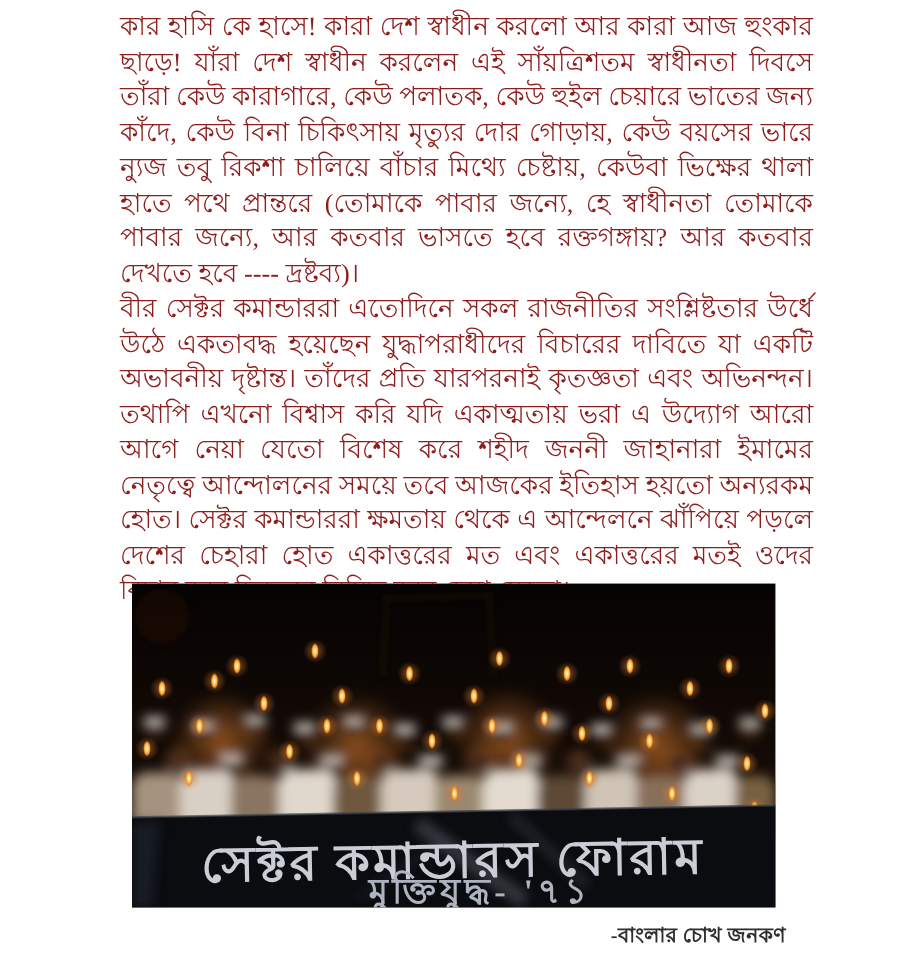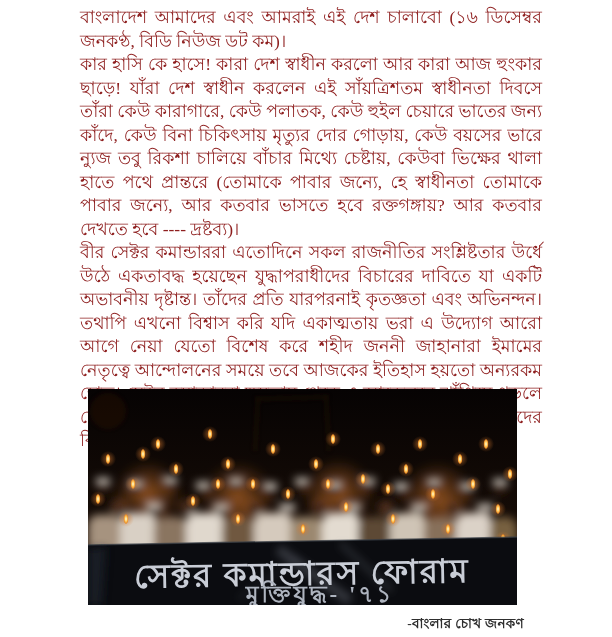--- a/index.html
+++ b/index.html
@@ -35,21 +35,20 @@
     color: #2e2e2e;
     font-size: 13.5px;
     font-weight: bold;
     letter-spacing: 0.3px;
   }
 </style>
 </head>
 <body>
 
 <div class="article">
-  <p>বাংলাদেশ আমাদের এবং আমরাই এই দেশ চালাবো (১৬ ডিসেম্বর জনকণ্ঠ, বিডি নিউজ ডট কম)।</p>
   <p>কার হাসি কে হাসে! কারা দেশ স্বাধীন করলো আর কারা আজ হুংকার ছাড়ে! যাঁরা দেশ স্বাধীন করলেন এই সাঁয়ত্রিশতম স্বাধীনতা দিবসে তাঁরা কেউ কারাগারে, কেউ পলাতক, কেউ হুইল চেয়ারে ভাতের জন্য কাঁদে, কেউ বিনা চিকিৎসায় মৃত্যুর দোর গোড়ায়, কেউ বয়সের ভারে ন্যুজ তবু রিকশা চালিয়ে বাঁচার মিথ্যে চেষ্টায়, কেউবা ভিক্ষের থালা হাতে পথে প্রান্তরে (তোমাকে পাবার জন্যে, হে স্বাধীনতা তোমাকে পাবার জন্যে, আর কতবার ভাসতে হবে রক্তগঙ্গায়? আর কতবার দেখতে হবে ---- দ্রষ্টব্য)।</p>
   <p>বীর সেক্টর কমান্ডাররা এতোদিনে সকল রাজনীতির সংশ্লিষ্টতার উর্ধে উঠে একতাবদ্ধ হয়েছেন যুদ্ধাপরাধীদের বিচারের দাবিতে যা একটি অভাবনীয় দৃষ্টান্ত। তাঁদের প্রতি যারপরনাই কৃতজ্ঞতা এবং অভিনন্দন। তথাপি এখনো বিশ্বাস করি যদি একাত্মতায় ভরা এ উদ্যোগ আরো আগে নেয়া যেতো বিশেষ করে শহীদ জননী জাহানারা ইমামের নেতৃত্বে আন্দোলনের সময়ে তবে আজকের ইতিহাস হয়তো অন্যরকম হোত। সেক্টর কমান্ডাররা ক্ষমতায় থেকে এ আন্দেলনে ঝাঁপিয়ে পড়লে দেশের চেহারা হোত একাত্তরের মত এবং একাত্তরের মতই ওদের বিচার করে চিরতরে নিষিদ্ধ করে দেয়া যেতো।</p>
 </div>
 
 <div class="photo-frame">
   <svg width="429" height="216" viewBox="0 0 429 216" xmlns="http://www.w3.org/2000/svg">
     <defs>
       <linearGradient id="sky" x1="0" y1="0" x2="0" y2="1">
         <stop offset="0" stop-color="#060303"></stop>
         <stop offset="0.55" stop-color="#140b06"></stop>

